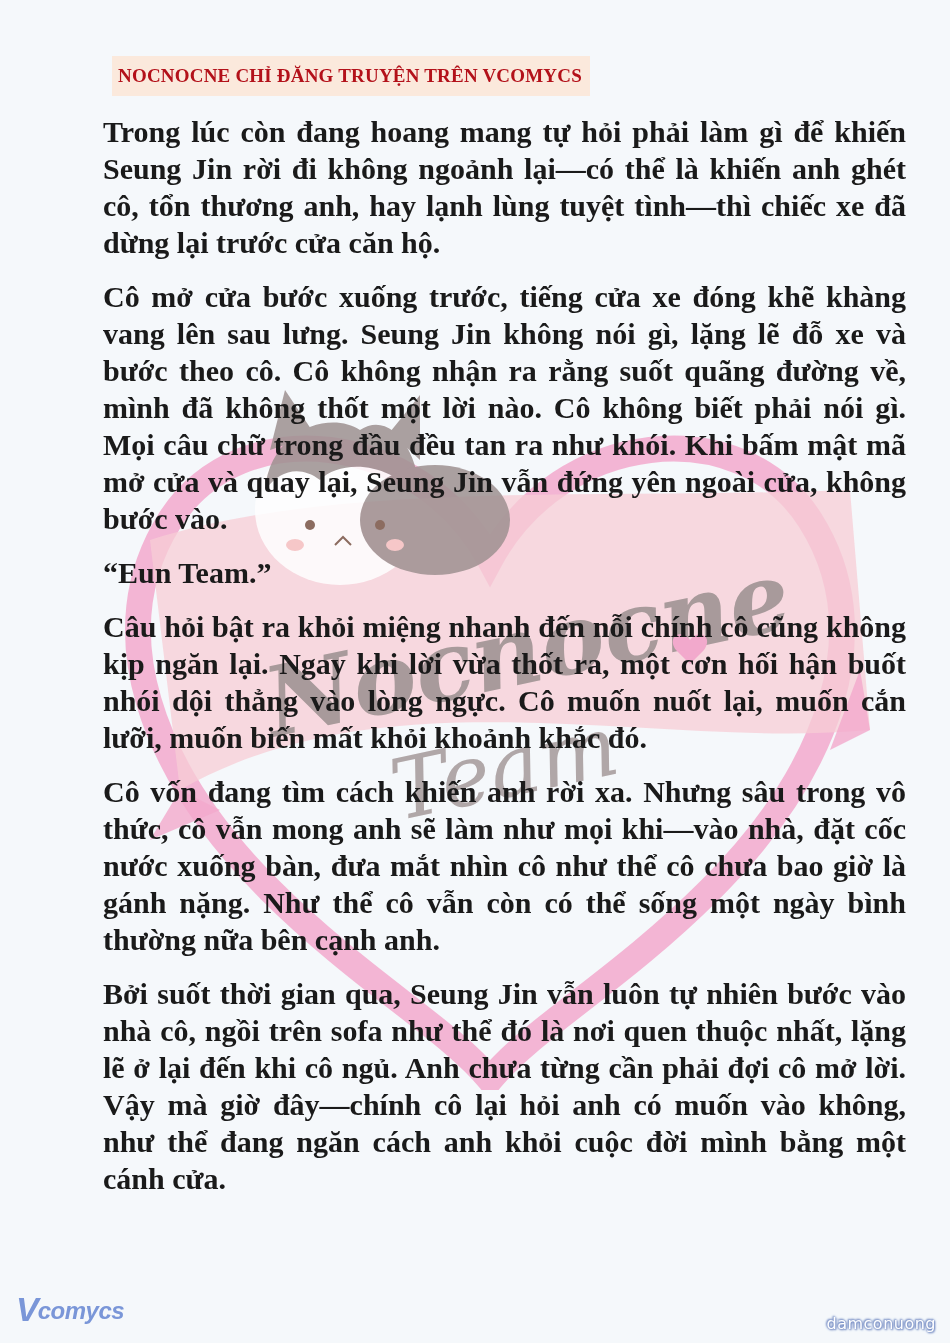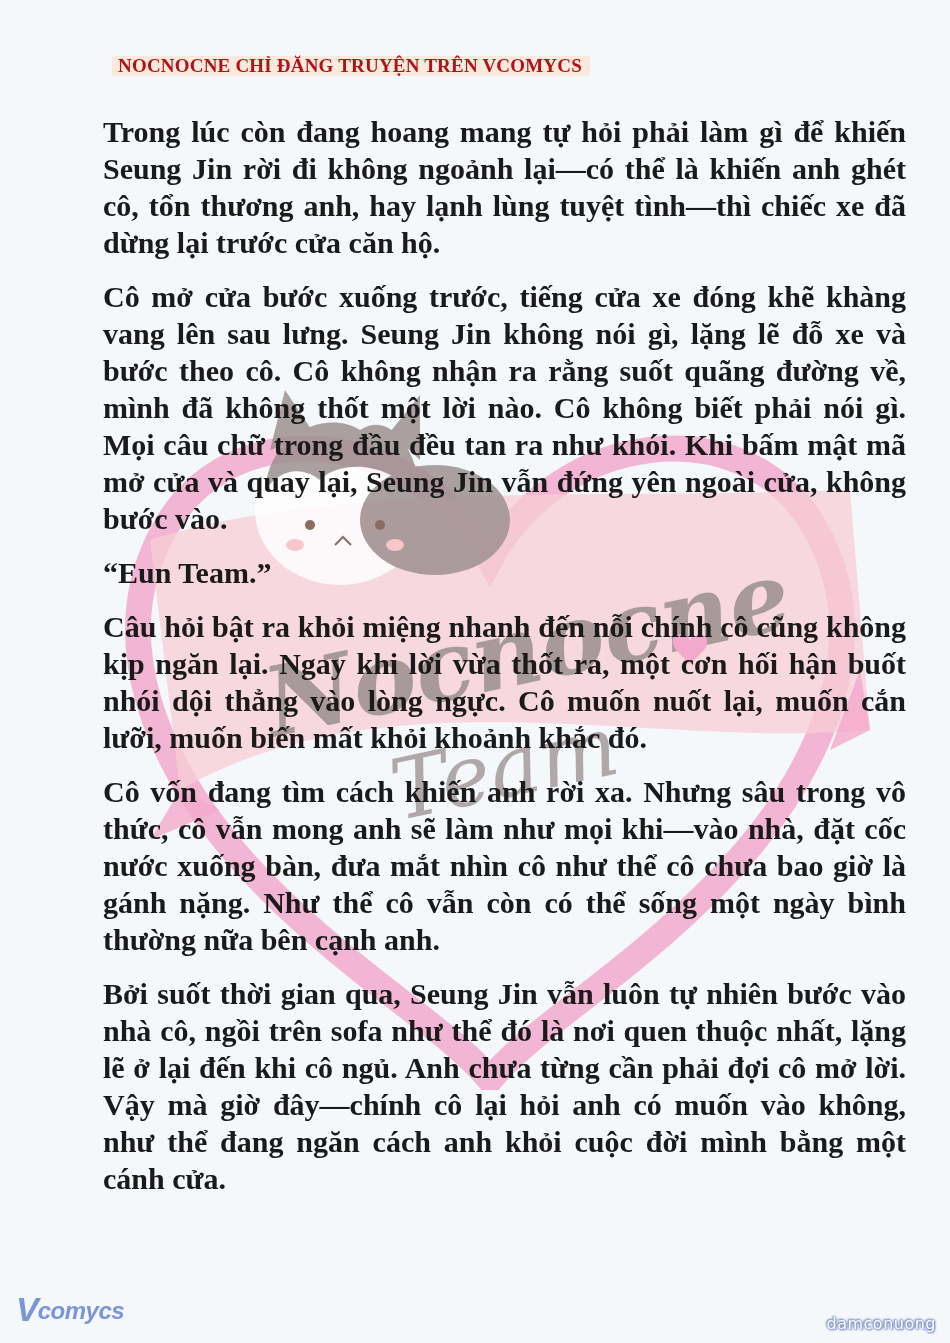--- a/index.html
+++ b/index.html
@@ -25,21 +25,21 @@
     }
     .page {
       position: relative;
       z-index: 1;
       padding: 0;
     }
     .banner {
       position: absolute;
       left: 112px;
       top: 56px;
-      height: 20px;
+      height: 40px;
       padding: 0 8px 0 6px;
       background: #fbe9dc;
       display: flex;
       align-items: center;
     }
     .banner span {
       color: #b3111a;
       font-weight: bold;
       font-size: 19px;
       letter-spacing: 0.2px;

